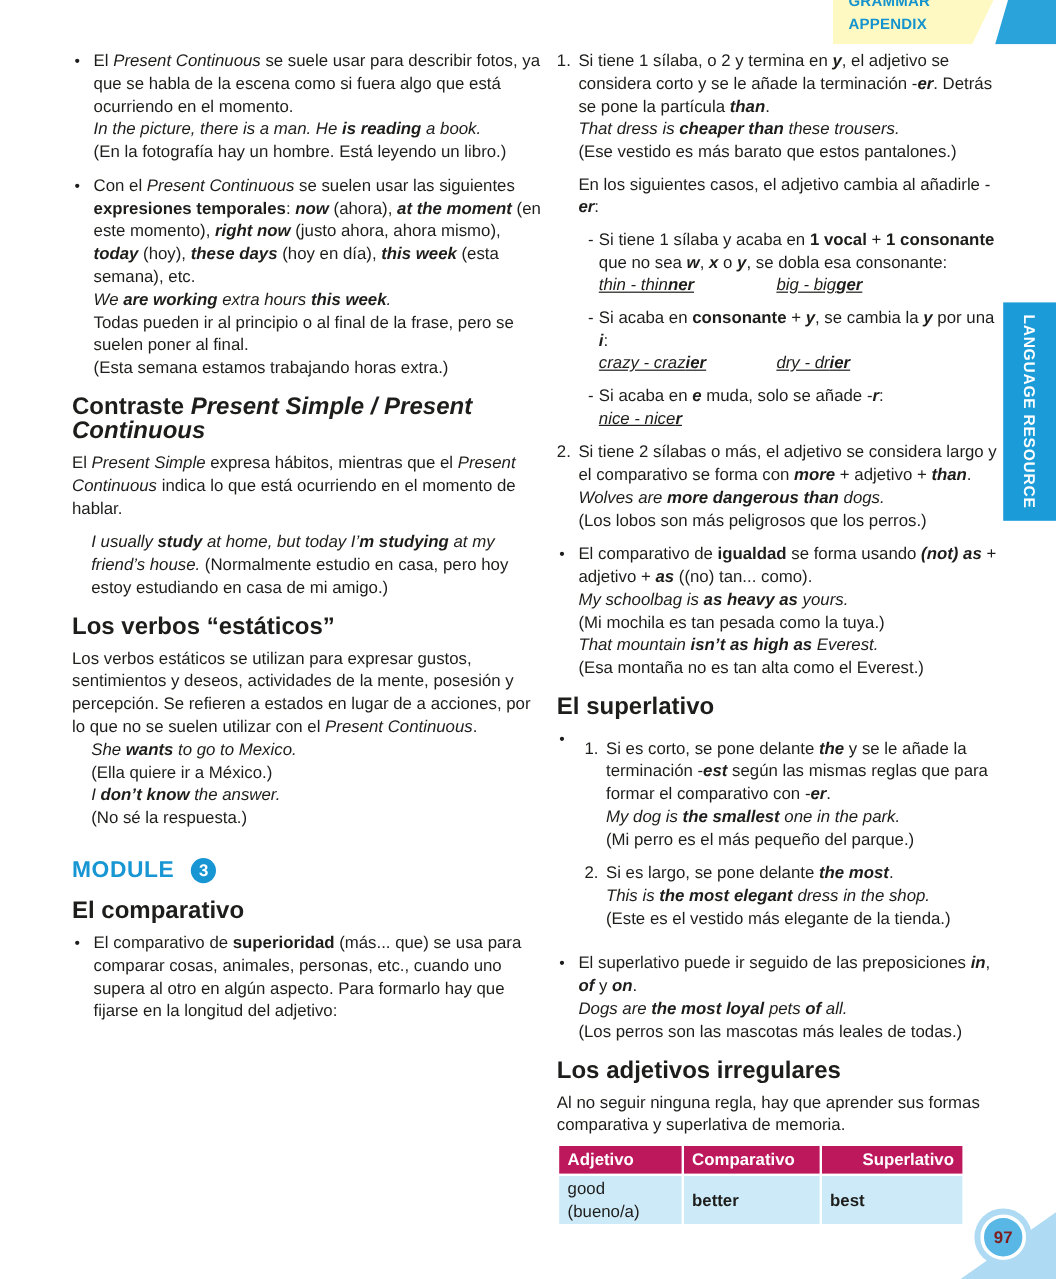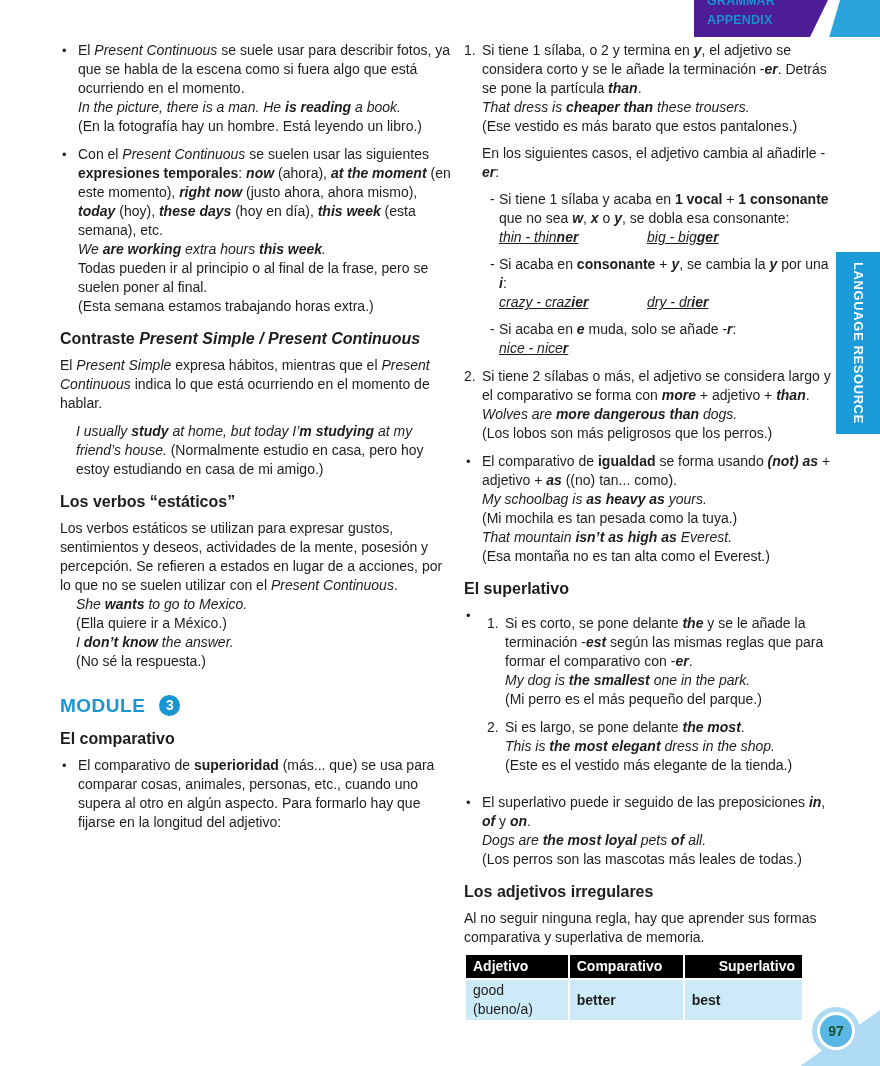--- a/index.html
+++ b/index.html
@@ -1,21 +1,21 @@
 <!DOCTYPE html>
 <html><head>
 <meta charset="utf-8">
 <style>
   * { margin:0; padding:0; box-sizing:border-box; }
   html,body { width:880px; height:1066px; background:#fff; overflow:hidden; }
   body { font-family:"Liberation Sans", sans-serif; color:#1d1d1b; font-size:14px; line-height:19px; position:relative; }
   b i, i b { font-style:italic; font-weight:bold; }
 
   
-  .tab-light { position:absolute; left:694px; top:0; width:134px; height:37px; background:#4c1d95;
+  .tab-light { position:absolute; left:694px; top:0; width:134px; height:37px; background:#fef9c3;
     clip-path:polygon(0 0,100% 0,calc(100% - 18px) 100%,0 100%);
     display:flex; align-items:flex-end; padding:0 0 7px 13px; }
   .tab-light span { color:#1593cd; font-weight:bold; font-size:12.5px; letter-spacing:.2px; }
   .tab-dark { position:absolute; left:826px; top:0; width:54px; height:37px; background:#2aa3db;
     clip-path:polygon(26% 0,100% 0,100% 100%,6% 100%); }
 
   
   .side-tab { position:absolute; left:836px; top:252px; width:44px; height:182px; background:#1b9cd8;
     display:flex; align-items:center; justify-content:center; }
   .side-tab span { writing-mode:vertical-rl; color:#fff; font-weight:bold; font-size:13px; letter-spacing:.6px; white-space:nowrap; }
@@ -23,21 +23,21 @@
   
   .col { position:absolute; top:41px; }
   .col-left  { left:60px;  width:392px; }
   .col-right { left:464px; width:372px; }
 
   p { margin:0; }
   .blk { margin-bottom:9px; }
   .mt8 { margin-top:8px; }
   .indent { margin-left:16px; }
 
-  .h { font-weight:bold; font-size:16px; line-height:20px; margin:13px 0 7px; }
+  .h { font-weight:bold; font-size:20px; line-height:20px; margin:13px 0 7px; }
   .h i { font-weight:bold; }
 
   .bullet { display:flex; margin-bottom:9px; }
   .bullet::before { content:"•"; width:16px; flex-shrink:0; padding-left:2px; font-size:13px; }
   .bullet-body { flex:1; }
 
   .num-item { display:flex; margin-bottom:9px; }
   .num { width:18px; flex-shrink:0; }
   .num-body { flex:1; }
   .num-list { margin-left:5px; margin-top:8px; }
@@ -49,33 +49,33 @@
   .pair-cell { width:148px; }
 
   
   .module-heading { display:flex; align-items:center; gap:14px; margin:24px 0 10px; }
   .module-label { color:#1796d3; font-weight:bold; font-size:19px; letter-spacing:.5px; }
   .module-badge { width:21px; height:21px; border-radius:50%; background:#1796d3; color:#fff;
     display:inline-flex; align-items:center; justify-content:center; font-size:14px; font-weight:bold; }
 
   
   table { border-collapse:separate; border-spacing:2px; margin-top:6px; width:340px; }
-  th { background:#000000; color:#fff; text-align:left; font-weight:bold; font-size:14px; padding:2px 7px; }
+  th { background:#be185d; color:#fff; text-align:left; font-weight:bold; font-size:14px; padding:2px 7px; }
   td { background:#cdeaf8; font-size:14px; padding:1px 7px; }
   td.b { font-weight:bold; }
   .c1 { width:112px; } .c2 { width:118px; } .c3 { width:110px;padding-left:34px; }
 
   
   .corner { position:absolute; right:0; bottom:0; width:95px; height:62px; background:#aedbf3;
     clip-path:polygon(16% 100%,100% 10%,100% 100%); }
   .corner-arm { position:absolute; right:0; bottom:26px; width:58px; height:15px; background:#aedbf3;
     transform:rotate(-11deg); transform-origin:right center; border-radius:8px 0 0 8px; }
   .page-badge { position:absolute; right:25px; bottom:16px; width:38px; height:38px; border-radius:50%;
     background:#58b7e5; border:3px solid #fff; box-shadow:0 0 0 5px #aedbf3;
-    color:#14532d; font-weight:bold; font-size:14px; display:flex; align-items:center; justify-content:center; }
+    color:#7f1d1d; font-weight:bold; font-size:14px; display:flex; align-items:center; justify-content:center; }
 </style>
 </head>
 <body>
 
 <div class="tab-light">
   <span>GRAMMAR APPENDIX</span>
 </div>
 <div class="tab-dark"></div>
 
 <div class="side-tab">

